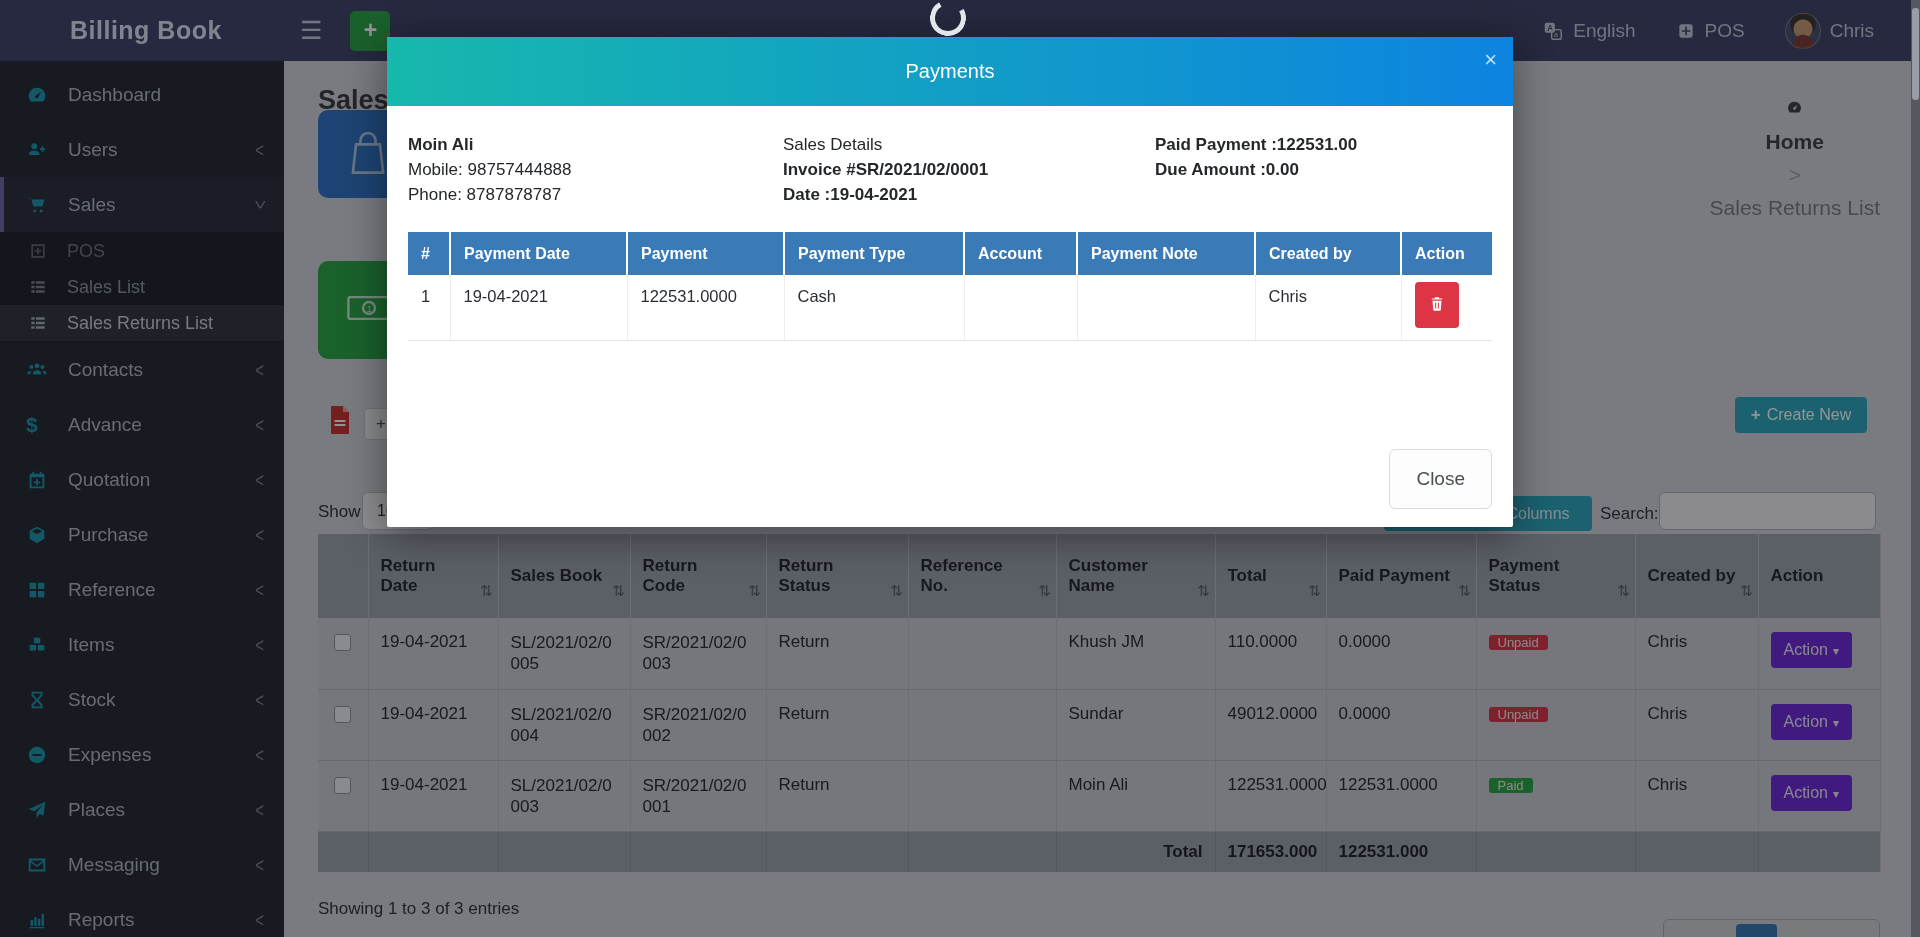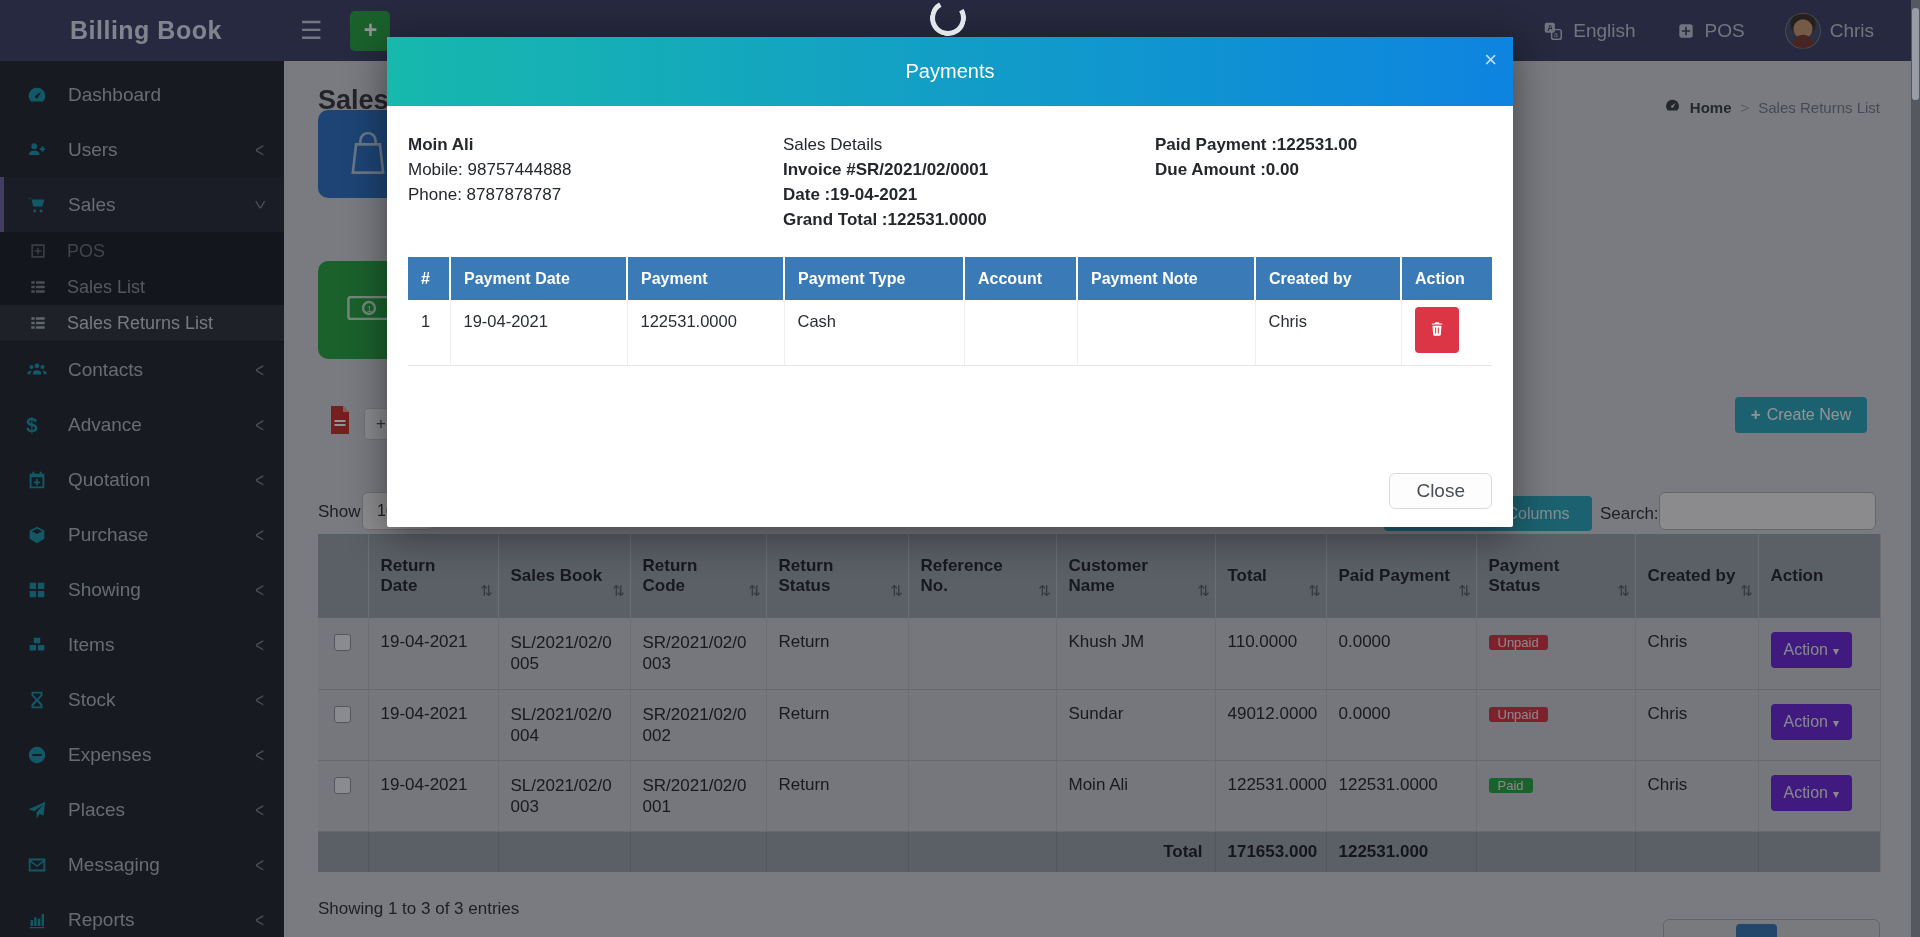--- a/index.html
+++ b/index.html
@@ -32,21 +32,21 @@
   .sub-item { height:36px; display:flex; align-items:center; padding-left:28px; gap:15px; font-size:18px; cursor:pointer; }
   .sub-item .micon { width:24px; display:flex; }
   .sub-pos { color:#6d727b; } .sub-pos .micon { color:#60656e; }
   .sub-list { color:#8f959f; } .sub-list .micon { color:#7d838d; }
   .sub-item.active { background:#30343f; color:#ccd1d8; } .sub-item.active .micon { color:#a6adb6; }
   .dollar-glyph { font-size:21px; font-weight:bold; color:#1b97ab; }
 
   
   .content { position:absolute; left:284px; top:61px; width:1636px; height:876px; background:#d2d5d9; overflow:hidden; }
   .page-title { position:absolute; left:34px; top:24px; font-size:27px; font-weight:600; color:#36393f; }
-  .breadcrumb { position:absolute; right:40px; top:36px; display:flex; align-items:center; gap:9px; font-size:15px; }
+  .breadcrumb { position:absolute; right:40px; top:36px; display:flex; align-items:center; gap:9px; font-size:21px;flex-direction:column; }
   .bc-home { color:#3a3f45; font-weight:600; cursor:pointer; }
   .bc-sep { color:#9aa0a7; }
   .bc-current { color:#777c84; }
   .card { position:absolute; left:34px; border-radius:10px; display:flex; align-items:center; padding-left:24px; }
   .card-blue { top:49px; width:330px; height:88px; background:#2e72c4; }
   .card-green { top:200px; width:330px; height:98px; background:#28a745; }
   .pdf-btn { position:absolute; left:44px; top:343px; cursor:pointer; }
   .mini-btn { position:absolute; left:80px; top:347px; width:34px; height:32px; background:#eceff1; border:1px solid #c2c6ca; border-radius:4px; color:#4a4e54; font-size:17px; text-align:center; line-height:30px; cursor:pointer; }
   .create-new { position:absolute; right:53px; top:336px; width:132px; height:36px; background:#2aa7bc; color:#fff; border:none; border-radius:4px; font-size:16px; cursor:pointer; display:flex; align-items:center; justify-content:center; gap:6px; }
   .create-new .cn-plus { font-weight:bold; font-size:17px; }
@@ -85,21 +85,21 @@
   .modal-body { padding:26px 21px 0; }
   .details { display:flex; font-size:17px; line-height:25px; color:#24272c; margin-bottom:25px; }
   .dcol1 { width:375px; } .dcol2 { width:372px; } .dcol3 { flex:1; }
   .b { font-weight:bold; }
   .ptable { width:100%; border-collapse:collapse; table-layout:fixed; }
   .ptable th { background:#3a7ab6; color:#fff; font-size:16px; font-weight:bold; text-align:left; padding:11px 13px; border-right:2px solid #fff; height:43px; }
   .ptable th:last-child { border-right:none; }
   .ptable td { font-size:16.5px; color:#2a2e34; padding:12px 13px; height:63px; vertical-align:top; border-right:1px solid #eceef1; border-bottom:1px solid #e2e5e9; }
   .ptable td:last-child { border-right:none; padding-top:7px; }
   .trash-btn { width:44px; height:46px; background:#dc3545; border:none; border-radius:4px; cursor:pointer; display:flex; align-items:center; justify-content:center; }
-  .close-btn { position:absolute; right:21px; bottom:18px; background:#fdfdfe; border:1px solid #d8dce1; border-radius:6px; padding:6px 26px; font-size:19px; color:#4a4f56; cursor:pointer; }
+  .close-btn { position:absolute; right:21px; bottom:18px; background:#fdfdfe; border:1px solid #d8dce1; border-radius:6px; padding:18px 26px; font-size:19px; color:#4a4f56; cursor:pointer; }
 
   
   .scrollbar { position:absolute; right:0; top:0; width:9px; height:937px; background:#55585f; z-index:200; }
   .scroll-thumb { position:absolute; top:8px; left:1px; width:7px; height:92px; background:#989ca4; border-radius:3px; cursor:grab; }
 </style>
 </head>
 <body>
 
 <header class="navbar">
   <div class="brand">Billing Book</div>
@@ -217,21 +217,21 @@
       </span>
     <span>Purchase</span>
     <span class="chev">&lt;</span>
   </div>
   <div class="menu-item">
     <span class="micon">
         <svg width="22" height="22" viewBox="0 0 24 24" fill="currentColor">
           <path d="M4 4h7v7H4zm9 0h7v7h-7zM4 13h7v7H4zm9 0h7v7h-7z"></path>
         </svg>
       </span>
-    <span>Showing</span>
+    <span>Reference</span>
     <span class="chev">&lt;</span>
   </div>
   <div class="menu-item">
     <span class="micon">
         <svg width="22" height="22" viewBox="0 0 24 24" fill="currentColor">
           <path d="M8.5 4h7v6h-7zM4 12h7v6H4zm9 0h7v6h-7z"></path>
         </svg>
       </span>
     <span>Items</span>
     <span class="chev">&lt;</span>
@@ -447,21 +447,20 @@
     <div class="details">
       <div class="dcol1">
         <div class="b">Moin Ali</div>
         <div>Mobile: 98757444888</div>
         <div>Phone: 8787878787</div>
       </div>
       <div class="dcol2">
         <div>Sales Details</div>
         <div class="b">Invoice #SR/2021/02/0001</div>
         <div class="b">Date :19-04-2021</div>
-        <div class="b">Grand Total :122531.0000</div>
       </div>
       <div class="dcol3">
         <div class="b">Paid Payment :122531.00</div>
         <div class="b">Due Amount :0.00</div>
       </div>
     </div>
 
     <table class="ptable">
       <colgroup>
         <col style="width:42px">

